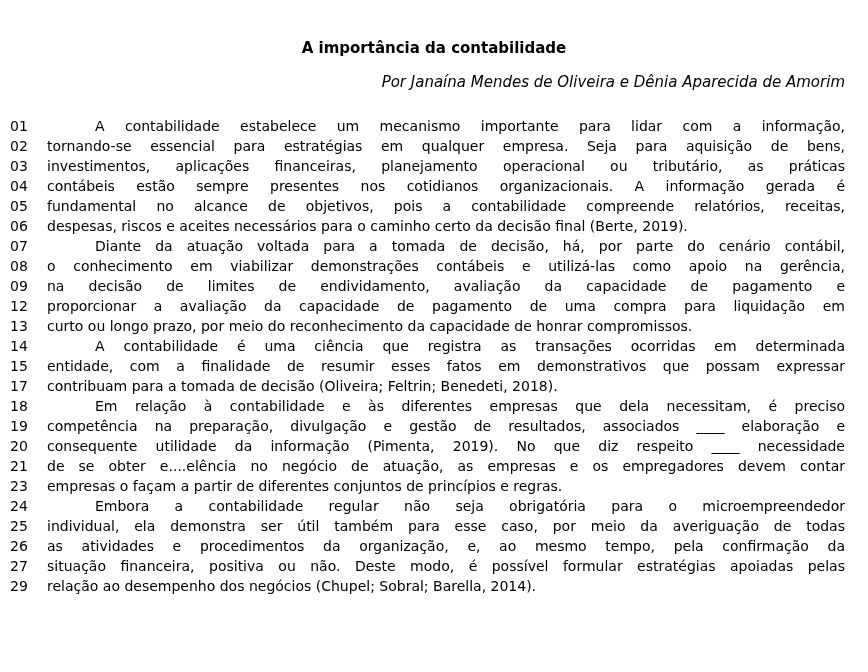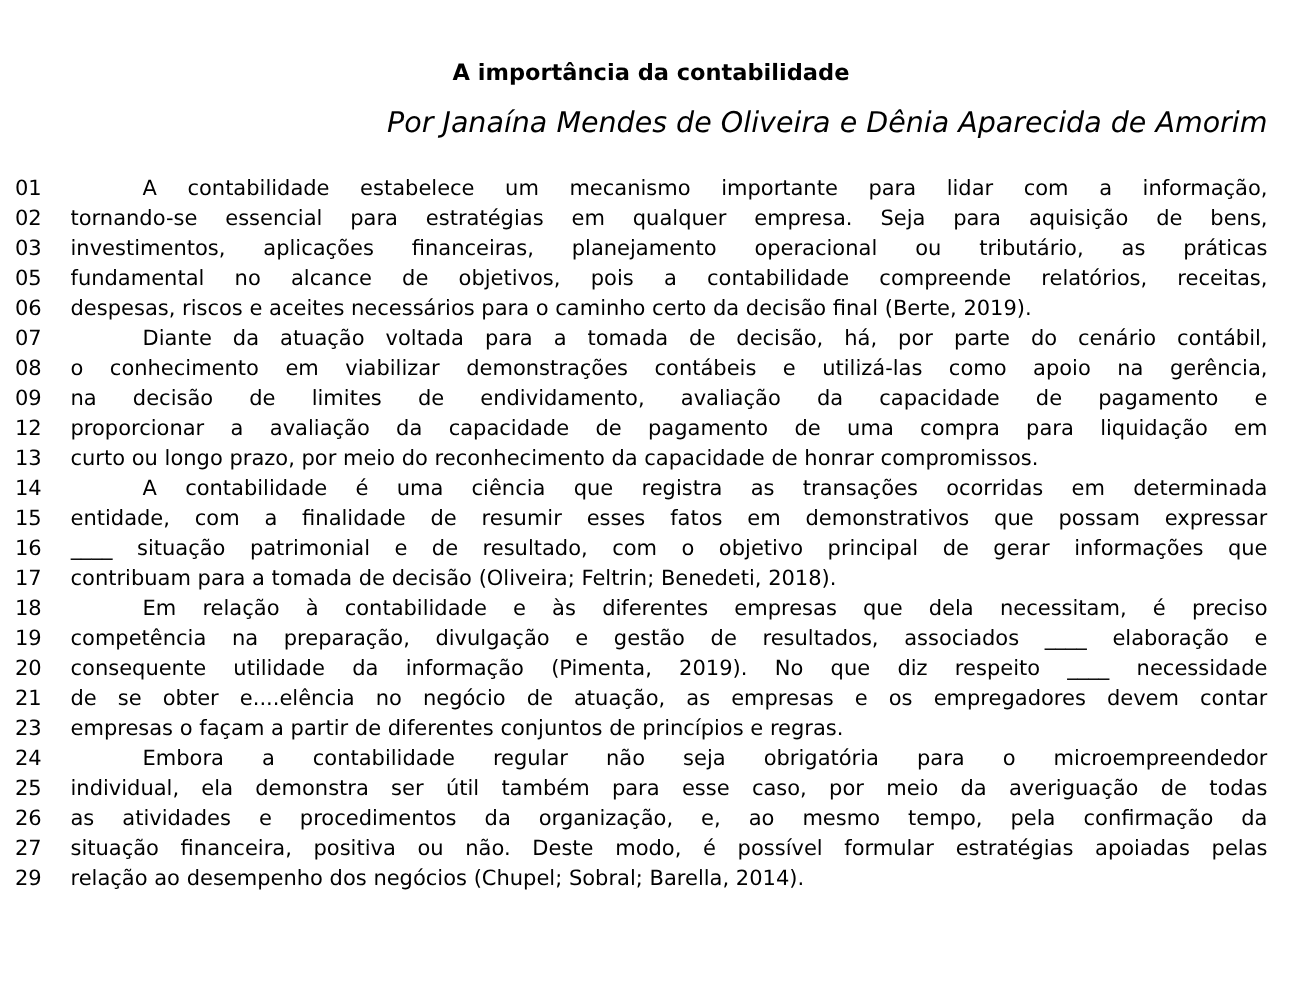--- a/index.html
+++ b/index.html
@@ -21,21 +21,21 @@
   .doc-title {
     text-align: center;
     font-weight: bold;
     font-size: 15px;
     line-height: 20px;
     margin: 0 0 14px 0;
   }
   .doc-byline {
     text-align: right;
     font-style: italic;
-    font-size: 19px;
+    font-size: 15px;
     line-height: 20px;
     padding-right: 23px;
     margin: 0 0 24px 0;
   }
   .lines {
     padding-left: 10px;
     padding-right: 23px;
   }
   .line {
     display: flex;
@@ -75,20 +75,24 @@
   <div class="line">
     <span class="num">02</span>
     <span class="txt">tornando-se essencial para estratégias em qualquer empresa. Seja para aquisição de bens,</span>
   </div>
 
   <div class="line">
     <span class="num">03</span>
     <span class="txt">investimentos, aplicações financeiras, planejamento operacional ou tributário, as práticas</span>
   </div>
 
+  <div class="line">
+    <span class="num">04</span>
+    <span class="txt">contábeis estão sempre presentes nos cotidianos organizacionais. A informação gerada é</span>
+  </div>
 
   <div class="line">
     <span class="num">05</span>
     <span class="txt">fundamental no alcance de objetivos, pois a contabilidade compreende relatórios, receitas,</span>
   </div>
 
   <div class="line">
     <span class="num">06</span>
     <span class="txt end">despesas, riscos e aceites necessários para o caminho certo da decisão final (Berte, 2019).</span>
   </div>
@@ -123,24 +127,20 @@
   <div class="line">
     <span class="num">14</span>
     <span class="txt indent">A contabilidade é uma ciência que registra as transações ocorridas em determinada</span>
   </div>
 
   <div class="line">
     <span class="num">15</span>
     <span class="txt">entidade, com a finalidade de resumir esses fatos em demonstrativos que possam expressar</span>
   </div>
 
-  <div class="line">
-    <span class="num">16</span>
-    <span class="txt">____ situação patrimonial e de resultado, com o objetivo principal de gerar informações que</span>
-  </div>
 
   <div class="line">
     <span class="num">17</span>
     <span class="txt end">contribuam para a tomada de decisão (Oliveira; Feltrin; Benedeti, 2018).</span>
   </div>
 
   <div class="line">
     <span class="num">18</span>
     <span class="txt indent">Em relação à contabilidade e às diferentes empresas que dela necessitam, é preciso</span>
   </div>

